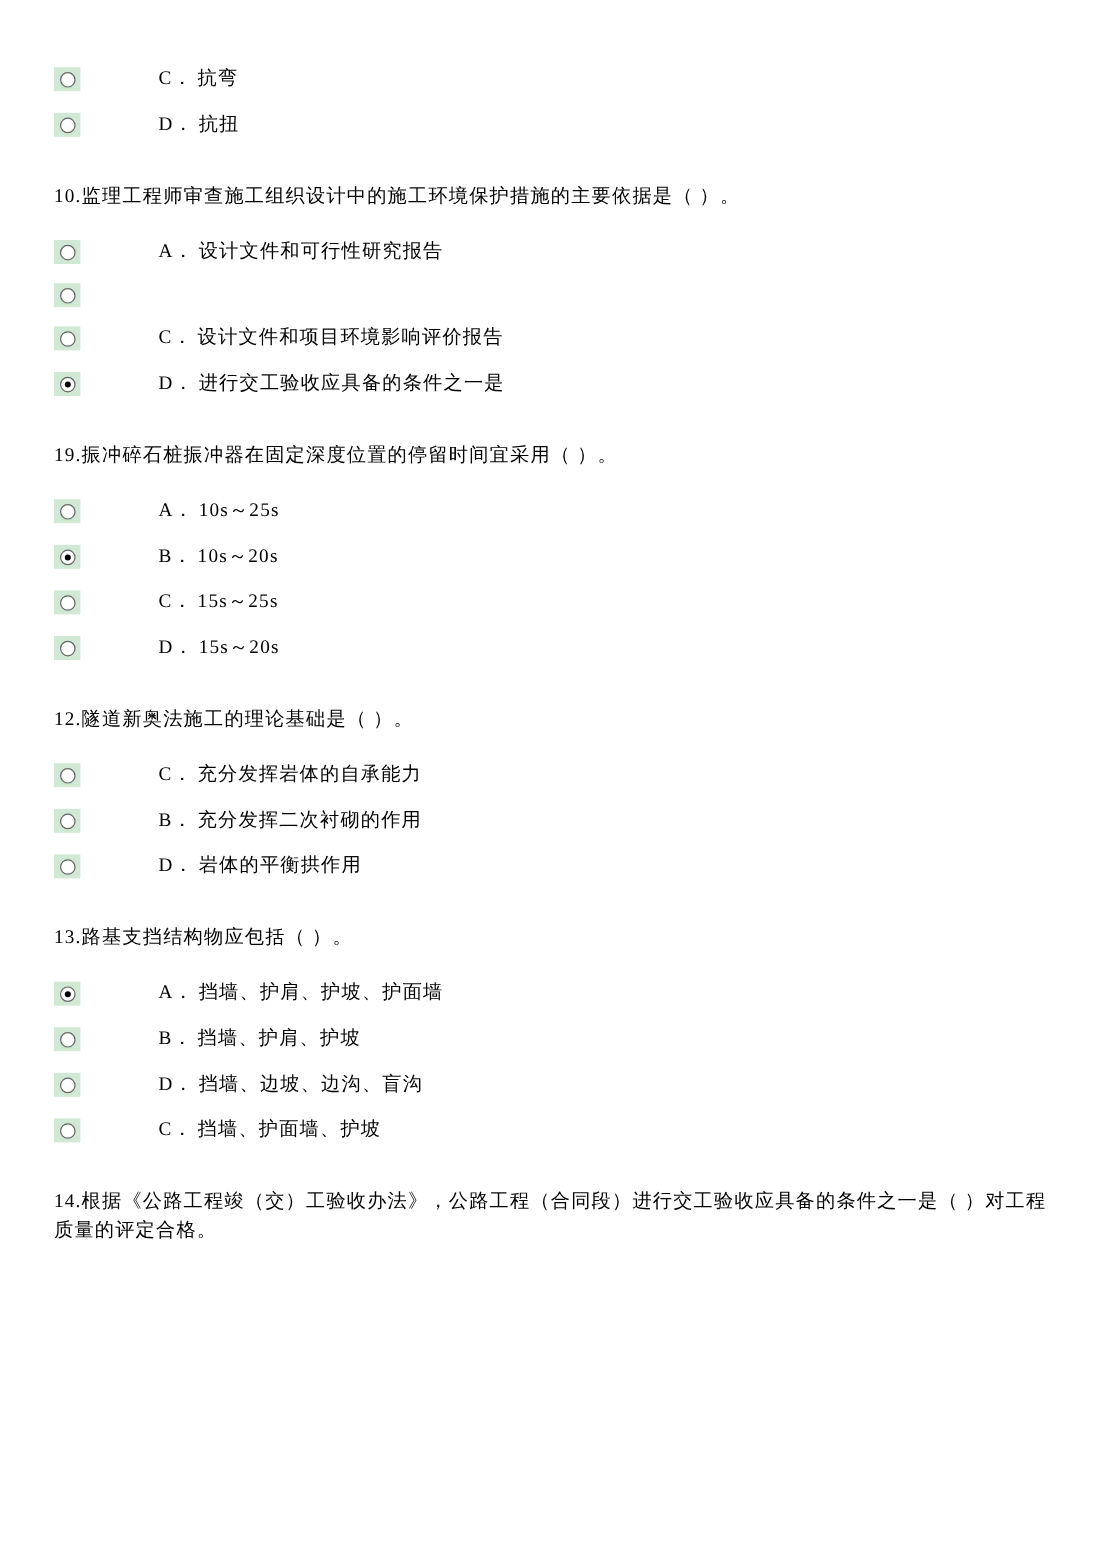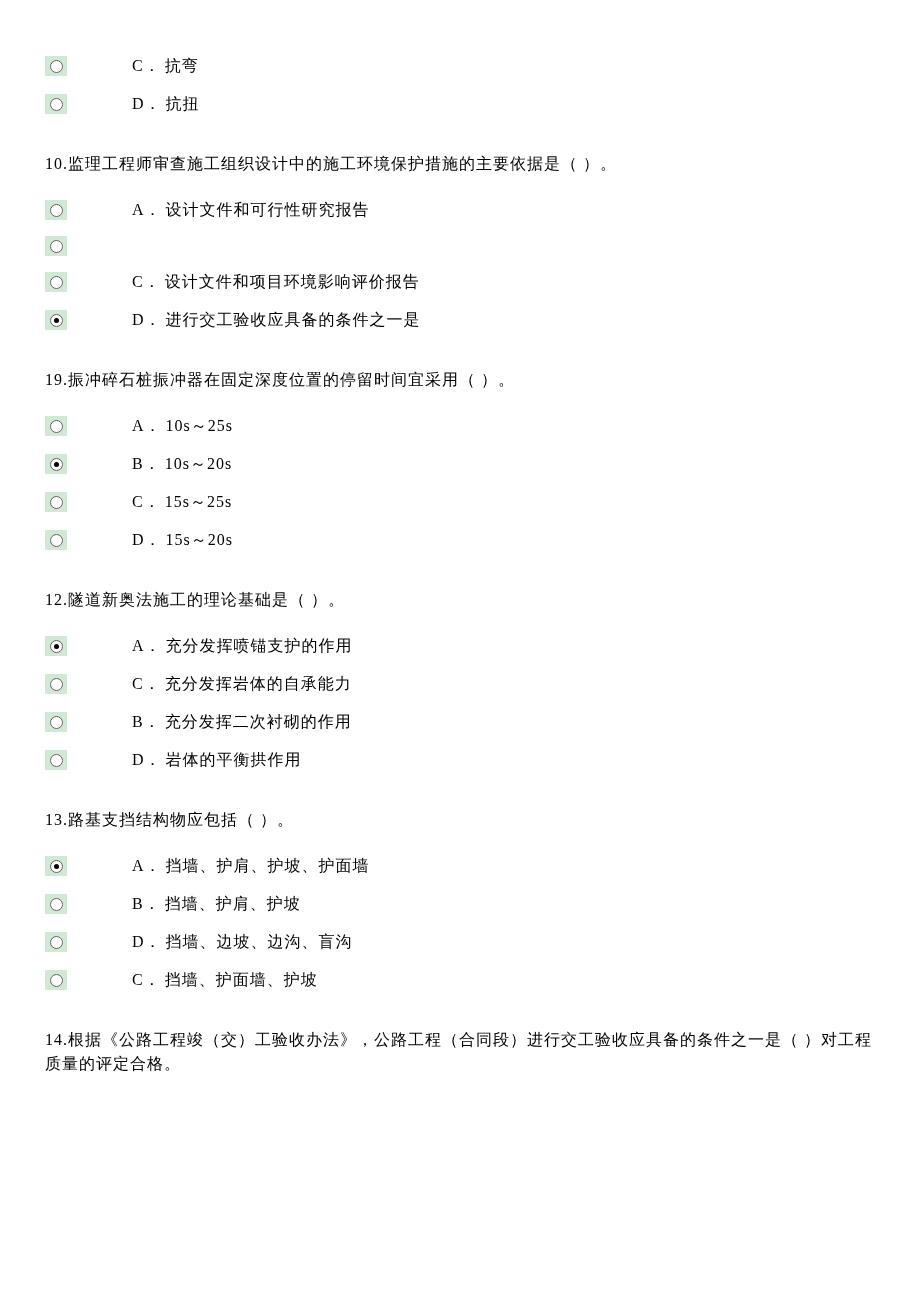--- a/index.html
+++ b/index.html
@@ -148,63 +148,53 @@
     <span class="option-text">
       <span class="opt-label">D．</span><span>15s～20s</span>
     </span>
   </div>
 </div>
 
 <div class="question">12.隧道新奥法施工的理论基础是（  ）。</div>
 <div>
   <div class="option-row">
     <div class="radio-box">
+      <div class="radio-circle"></div>
+    </div>
+    <span class="option-text">
+      <span class="opt-label">C．</span><span>充分发挥岩体的自承能力</span>
+    </span>
+  </div>
+  <div class="option-row">
+    <div class="radio-box">
+      <div class="radio-circle"></div>
+    </div>
+    <span class="option-text">
+      <span class="opt-label">B．</span><span>充分发挥二次衬砌的作用</span>
+    </span>
+  </div>
+  <div class="option-row">
+    <div class="radio-box">
+      <div class="radio-circle"></div>
+    </div>
+    <span class="option-text">
+      <span class="opt-label">D．</span><span>岩体的平衡拱作用</span>
+    </span>
+  </div>
+</div>
+
+<div class="question">13.路基支挡结构物应包括（  ）。</div>
+<div>
+  <div class="option-row">
+    <div class="radio-box">
       <div class="radio-circle">
           <div class="radio-dot"></div>
         </div>
     </div>
     <span class="option-text">
-      <span class="opt-label">A．</span><span>充分发挥喷锚支护的作用</span>
-    </span>
-  </div>
-  <div class="option-row">
-    <div class="radio-box">
-      <div class="radio-circle"></div>
-    </div>
-    <span class="option-text">
-      <span class="opt-label">C．</span><span>充分发挥岩体的自承能力</span>
-    </span>
-  </div>
-  <div class="option-row">
-    <div class="radio-box">
-      <div class="radio-circle"></div>
-    </div>
-    <span class="option-text">
-      <span class="opt-label">B．</span><span>充分发挥二次衬砌的作用</span>
-    </span>
-  </div>
-  <div class="option-row">
-    <div class="radio-box">
-      <div class="radio-circle"></div>
-    </div>
-    <span class="option-text">
-      <span class="opt-label">D．</span><span>岩体的平衡拱作用</span>
-    </span>
-  </div>
-</div>
-
-<div class="question">13.路基支挡结构物应包括（  ）。</div>
-<div>
-  <div class="option-row">
-    <div class="radio-box">
-      <div class="radio-circle">
-          <div class="radio-dot"></div>
-        </div>
-    </div>
-    <span class="option-text">
       <span class="opt-label">A．</span><span>挡墙、护肩、护坡、护面墙</span>
     </span>
   </div>
   <div class="option-row">
     <div class="radio-box">
       <div class="radio-circle"></div>
     </div>
     <span class="option-text">
       <span class="opt-label">B．</span><span>挡墙、护肩、护坡</span>
     </span>

